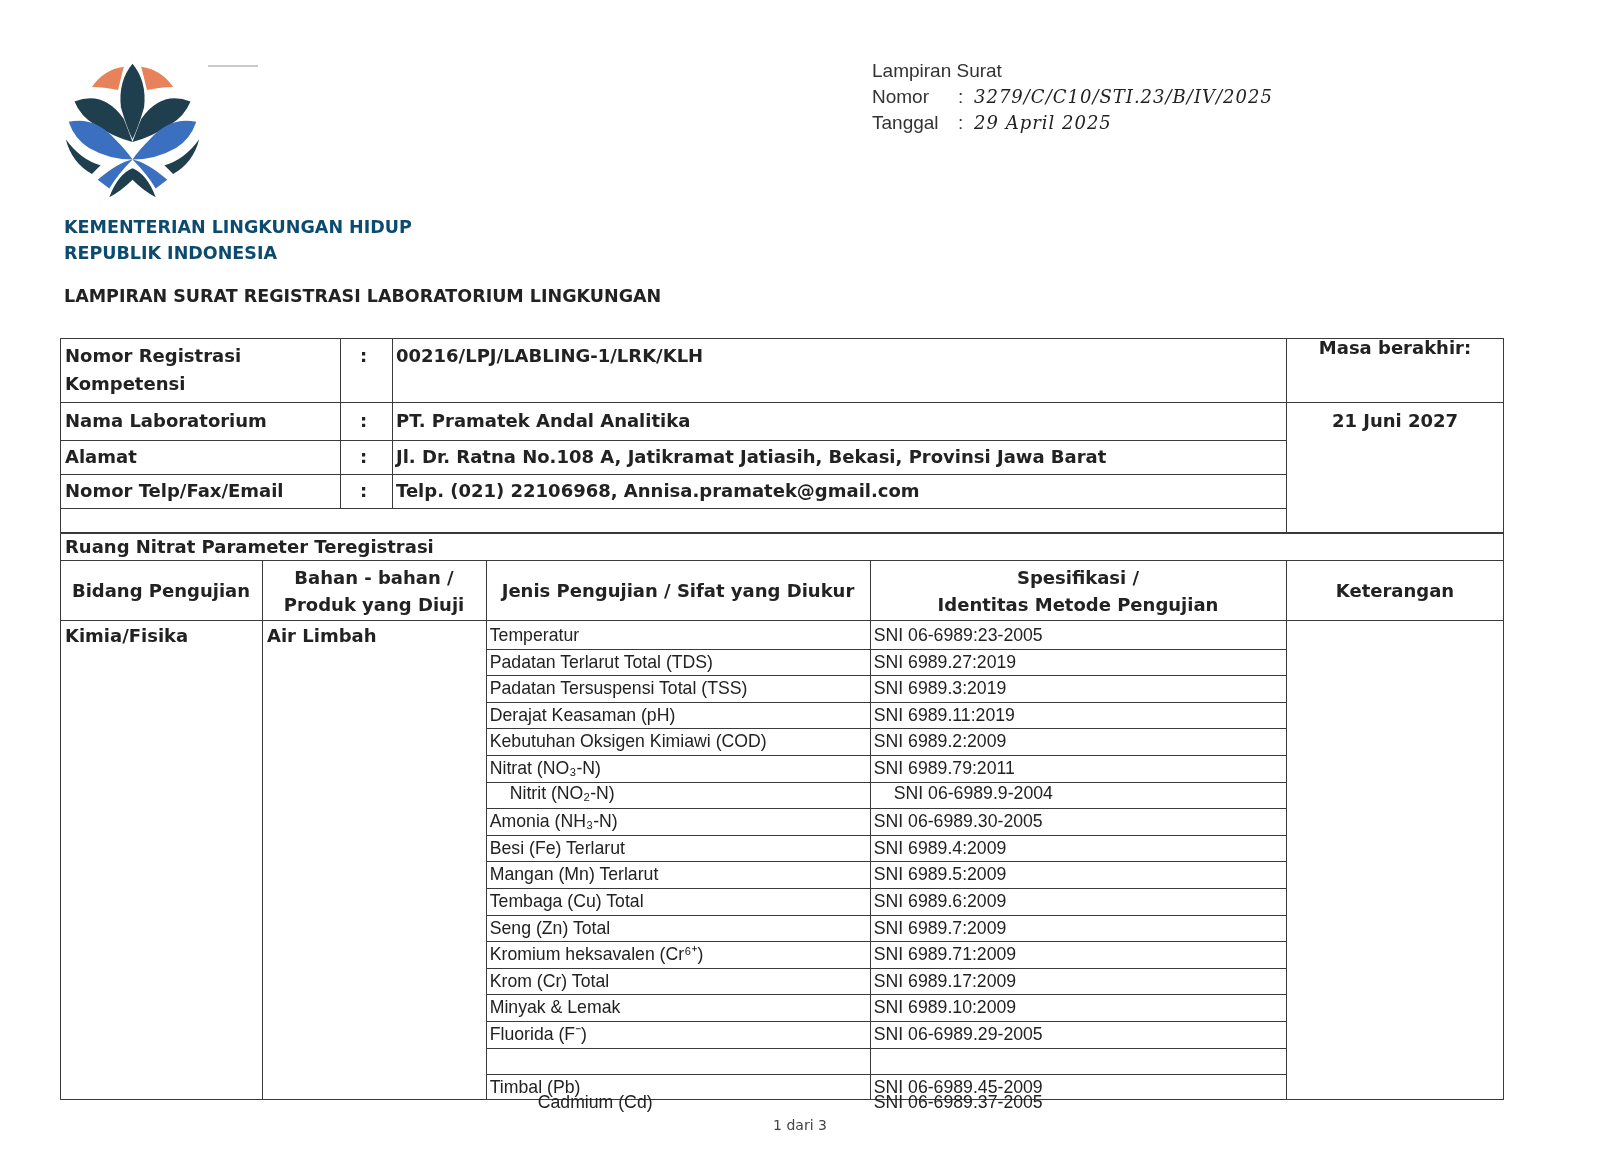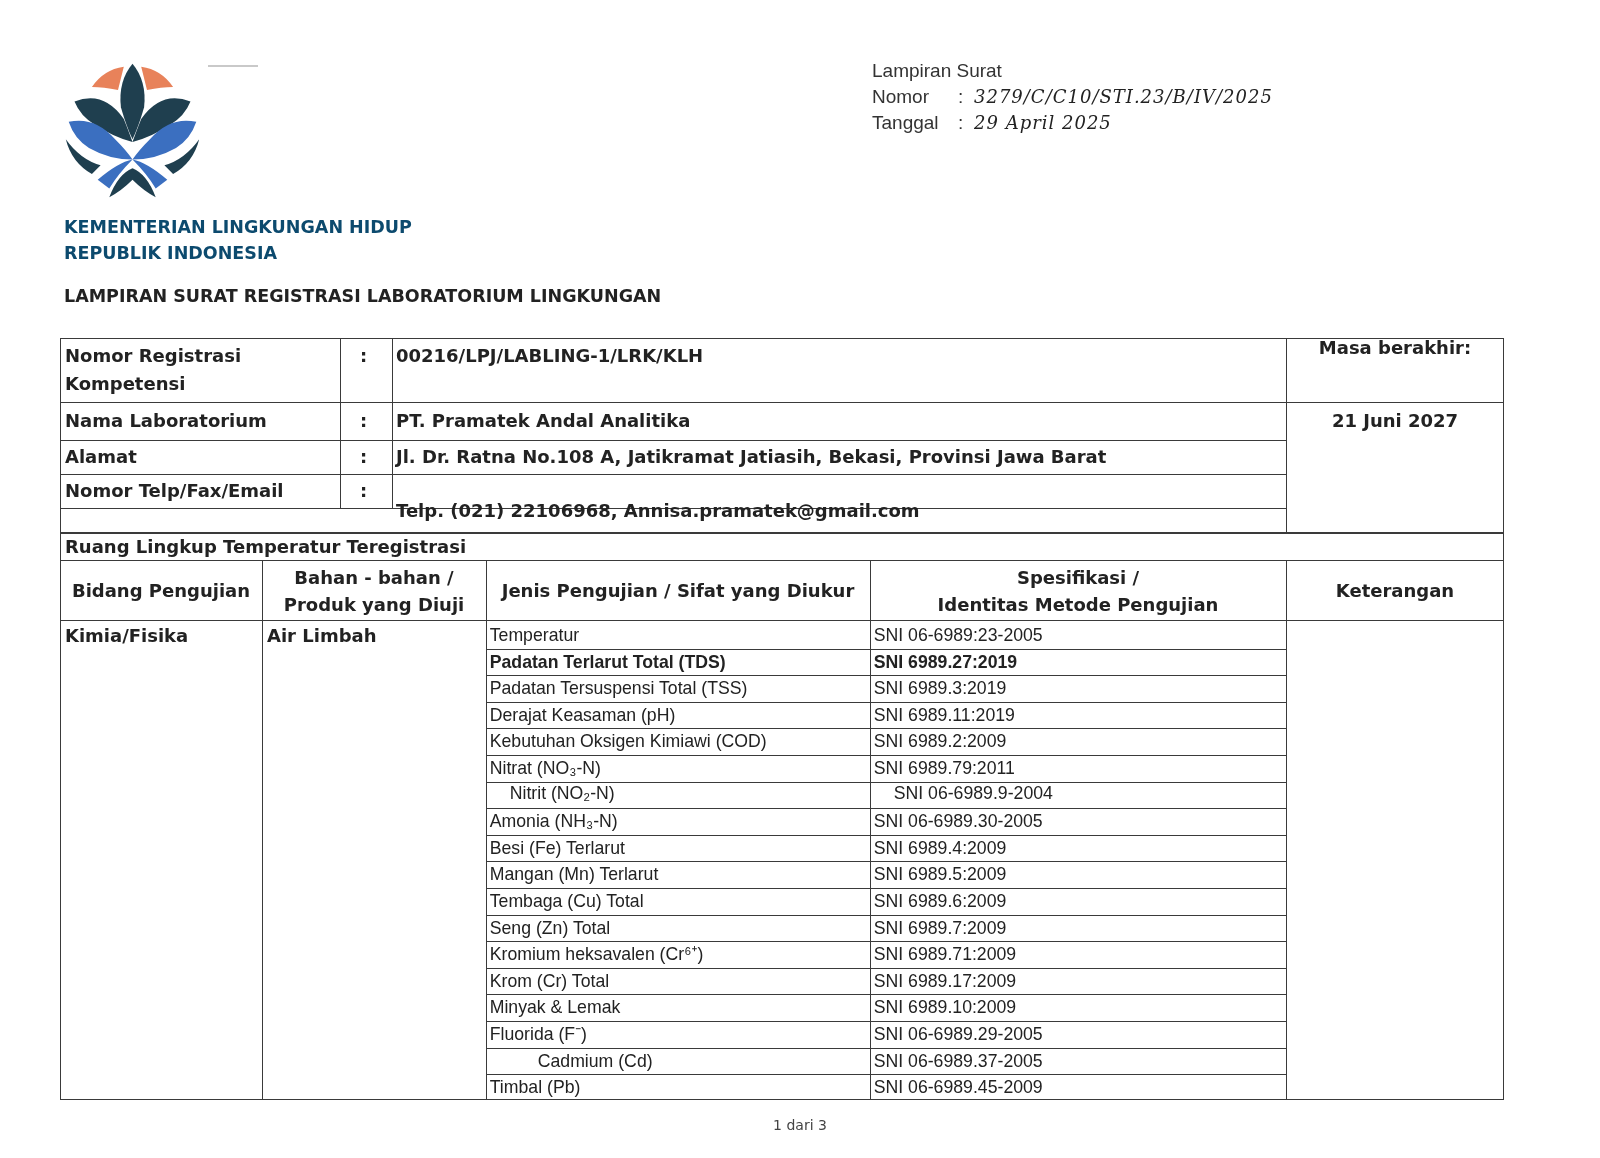--- a/index.html
+++ b/index.html
@@ -111,26 +111,26 @@
   <div class="cell b" style="left:360px; top:406px; line-height:30px;">:</div>
   <div class="cell b" style="left:396px; top:406px; line-height:30px;">PT. Pramatek Andal Analitika</div>
   <div class="cell b" style="left:1286px; width:218px; top:406px; line-height:30px; text-align:center;">21 Juni 2027</div>
 
   <div class="cell b" style="left:65px; top:442px; line-height:30px;">Alamat</div>
   <div class="cell b" style="left:360px; top:442px; line-height:30px;">:</div>
   <div class="cell b" style="left:396px; top:442px; line-height:30px;">Jl. Dr. Ratna No.108 A, Jatikramat Jatiasih, Bekasi, Provinsi Jawa Barat</div>
 
   <div class="cell b" style="left:65px; top:476px; line-height:30px;">Nomor Telp/Fax/Email</div>
   <div class="cell b" style="left:360px; top:476px; line-height:30px;">:</div>
-  <div class="cell b" style="left:396px; top:496px; line-height:30px;">Telp. (021) 22106968, Annisa.pramatek@gmail.com</div>
+  <div class="cell b" style="left:396px; top:476px; line-height:30px;">Telp. (021) 22106968, Annisa.pramatek@gmail.com</div>
 </div>
 
 <div>
 
-  <div class="cell b" style="left:65px; top:534px; line-height:26px;">Ruang Lingkup Temperatur Teregistrasi</div>
+  <div class="cell b" style="left:65px; top:534px; line-height:26px;">Ruang Nitrat Parameter Teregistrasi</div>
 
   <div class="frame" style="left:60px; top:532px; width:1444px; height:568px; border-width:1.5px;"></div>
   <div class="hline" style="left:60px; top:560px; width:1444px;"></div>
   <div class="hline" style="left:60px; top:620px; width:1444px;"></div>
 
   <div class="vline" style="left:262px; top:560px; height:540px;"></div>
   <div class="vline" style="left:486px; top:560px; height:540px;"></div>
   <div class="vline" style="left:870px; top:560px; height:540px;"></div>
   <div class="vline" style="left:1286px; top:560px; height:540px;"></div>
 
@@ -148,21 +148,21 @@
 
   <div class="cell b" style="left:65px; top:622px; line-height:28px;">Kimia/Fisika</div>
   <div class="cell b" style="left:267px; top:622px; line-height:28px;">Air Limbah</div>
   <div class="cell" style="left:1290px; top:622px;"></div>
 
   <div id="param-rows">
       <div class="param-row" style="top: 622px;">
         <div class="p-name">Temperatur</div>
         <div class="p-method">SNI 06-6989:23-2005</div>
       </div>
-      <div class="param-row" style="top: 648.6px; font-weight: bold;">
+      <div class="param-row" style="top: 648.6px;">
         <div class="p-name">Padatan Terlarut Total (TDS)</div>
         <div class="p-method">SNI 6989.27:2019</div>
       </div>
       <div class="hline" style="left: 486px; width: 800px; top: 648.6px;"></div>
       <div class="param-row" style="top: 675.2px;">
         <div class="p-name">Padatan Tersuspensi Total (TSS)</div>
         <div class="p-method">SNI 6989.3:2019</div>
       </div>
       <div class="hline" style="left: 486px; width: 800px; top: 675.2px;"></div>
       <div class="param-row" style="top: 701.8px;">
@@ -223,21 +223,21 @@
       <div class="param-row" style="top: 994.4px;">
         <div class="p-name">Minyak &amp; Lemak</div>
         <div class="p-method">SNI 6989.10:2009</div>
       </div>
       <div class="hline" style="left: 486px; width: 800px; top: 994.4px;"></div>
       <div class="param-row" style="top: 1021px;">
         <div class="p-name">Fluorida (F⁻)</div>
         <div class="p-method">SNI 06-6989.29-2005</div>
       </div>
       <div class="hline" style="left: 486px; width: 800px; top: 1021px;"></div>
-      <div class="param-row" style="top: 1048px; padding-left: 48px;">
+      <div class="param-row" style="top: 1089px; padding-left: 48px;">
         <div class="p-name">Cadmium (Cd)</div>
         <div class="p-method">SNI 06-6989.37-2005</div>
       </div>
       <div class="hline" style="left: 486px; width: 800px; top: 1047.6px;"></div>
       <div class="param-row" style="top: 1074.2px;">
         <div class="p-name">Timbal (Pb)</div>
         <div class="p-method">SNI 06-6989.45-2009</div>
       </div>
       <div class="hline" style="left: 486px; width: 800px; top: 1074.2px;"></div>
     </div>

